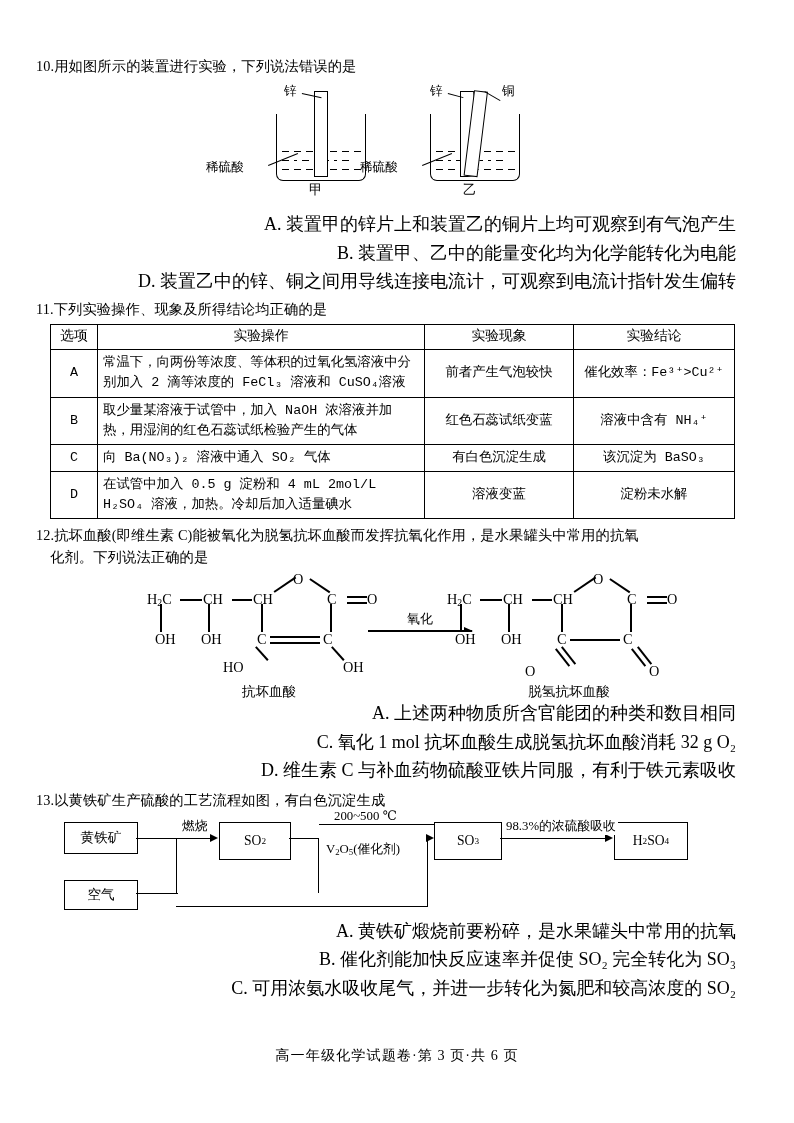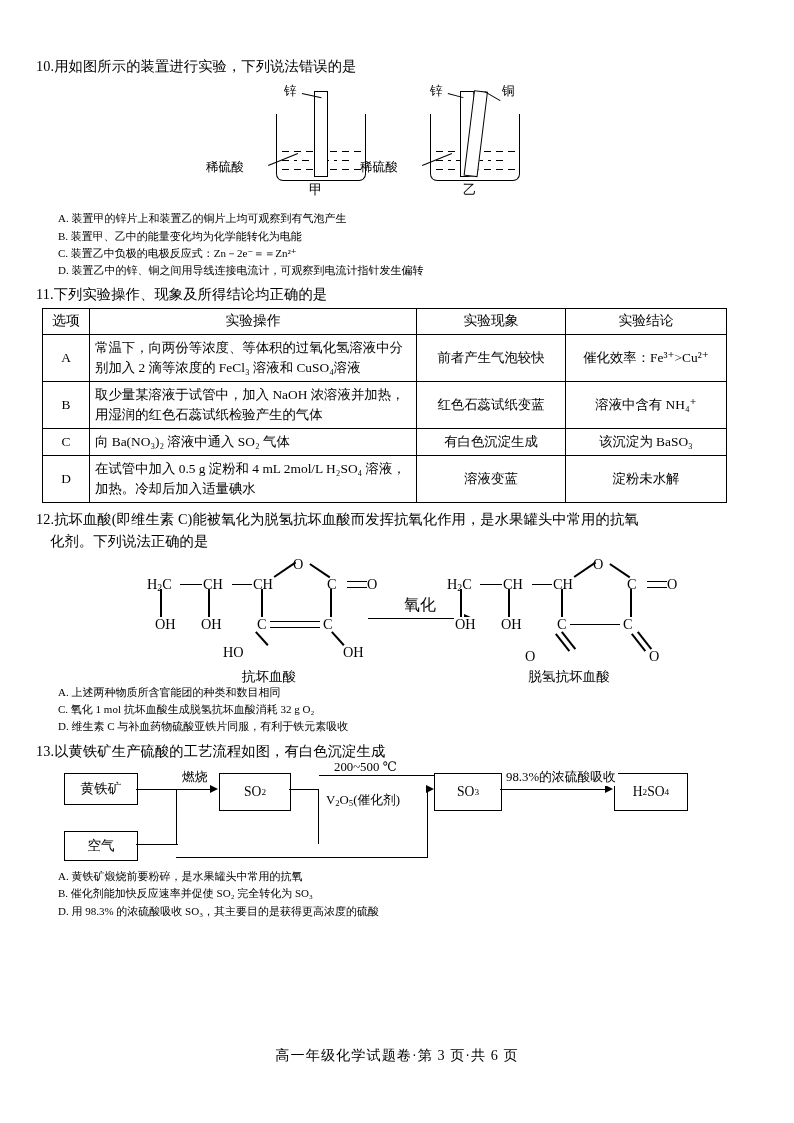--- a/index.html
+++ b/index.html
@@ -36,24 +36,25 @@
     letter-spacing: 0.1px;
     margin: 0 0 2px 0;
   }
   .q-stem .indent2 { display:block; padding-left: 14px; }
   .opts {
     margin: 1px 0 0 0;
     padding: 0;
     list-style: none;
   }
   .opts li {
-    font-size: 11px;
+    font-size: 18px;
     line-height: 1.58;
     padding-left: 22px;
     white-space: nowrap;
+    text-align: right;
   }
   sub { font-size: 0.68em; vertical-align: -0.25em; }
 
   
   .fig10 {
     position: relative;
     height: 128px;
     margin-top: 4px;
   }
   .beaker-wrap { position: absolute; top: 0; }
@@ -105,22 +106,23 @@
   .cap {
     position: absolute;
     font-size: 13.4px;
     white-space: nowrap;
   }
 
   
   table.exp {
     border-collapse: collapse;
     width: 652px;
-    margin: 3px 0 0 6px;
+    margin: 3px 0 0 14px;
     table-layout: fixed;
+    font-family: Liberation Mono, monospace;
   }
   table.exp td, table.exp th {
     border: 1.2px solid #000;
     padding: 3px 5px;
     font-size: 13.4px;
     line-height: 1.5;
     font-weight: normal;
   }
   table.exp th { text-align: center; font-size: 13.8px; padding: 2px 4px; }
   .c-opt { width: 38px; text-align: center; }
@@ -160,21 +162,21 @@
     text-align: center;
     font-size: 13.6px;
   }
   .arrow12 {
     position: absolute;
     left: 332px;
     top: 40px;
     width: 104px;
     text-align: center;
   }
-  .arrow12 .alab { font-size: 16px; display:block; margin-bottom: 2px; }
+  .arrow12 .alab { font-size: 13px; display:block; margin-bottom: 2px; }
   .arrow12 .aline {
     position: relative;
     height: 1.6px;
     background: #000;
     width: 100%;
   }
   .arrow12 .aline:after {
     content: "";
     position: absolute;
     right: -1px; top: -3.6px;
@@ -322,21 +324,20 @@
         <div class="lbl" style="left:-48px; top:78px;">稀硫酸</div>
         <div class="lead" style="left:14px; top:84px; width:32px; transform:rotate(-22deg);"></div>
         <div class="cap" style="left:55px; top:100px;">乙</div>
       </div>
 
     </div>
 
     <ul class="opts">
       <li><span>A.</span> <span>装置甲的锌片上和装置乙的铜片上均可观察到有气泡产生</span></li>
       <li><span>B.</span> <span>装置甲、乙中的能量变化均为化学能转化为电能</span></li>
-      <li><span>C.</span> <span>装置乙中负极的电极反应式：Zn－2e⁻＝＝Zn²⁺</span></li>
       <li><span>D.</span> <span>装置乙中的锌、铜之间用导线连接电流计，可观察到电流计指针发生偏转</span></li>
     </ul>
   </div>
 
   <div style="margin-top:3px;">
     <p class="q-stem"><span>11.</span><span>下列实验操作、现象及所得结论均正确的是</span></p>
 
     <table class="exp">
       <thead>
         <tr>
@@ -486,20 +487,20 @@
       <div class="flab" style="left:288px; top:25px;">V<sub>2</sub>O<sub>5</sub>(催化剂)</div>
 
       <div class="fline h" style="left:464px; top:22px; width:110px;"></div>
       <div class="farrow" style="left:569px; top:18px;"></div>
       <div class="flab" style="left:468px; top:2px;">98.3%的浓硫酸吸收</div>
     </div>
 
     <ul class="opts">
       <li><span>A.</span> <span>黄铁矿煅烧前要粉碎，是水果罐头中常用的抗氧</span></li>
       <li><span>B.</span> <span>催化剂能加快反应速率并促使 SO₂ 完全转化为 SO₃</span></li>
-      <li><span>D.</span> <span>用 98.3% 的浓硫酸吸收 SO₃，其主要目的是获得更高浓度的硫酸</span></li>
+      <li><span>C.</span> <span>可用浓氨水吸收尾气，并进一步转化为氮肥和较高浓度的 SO₂</span></li>
     </ul>
   </div>
 
 </div>
 
 <div class="footer">高一年级化学试题卷·第 3 页·共 6 页</div>
 </div>
 
 </body></html>

